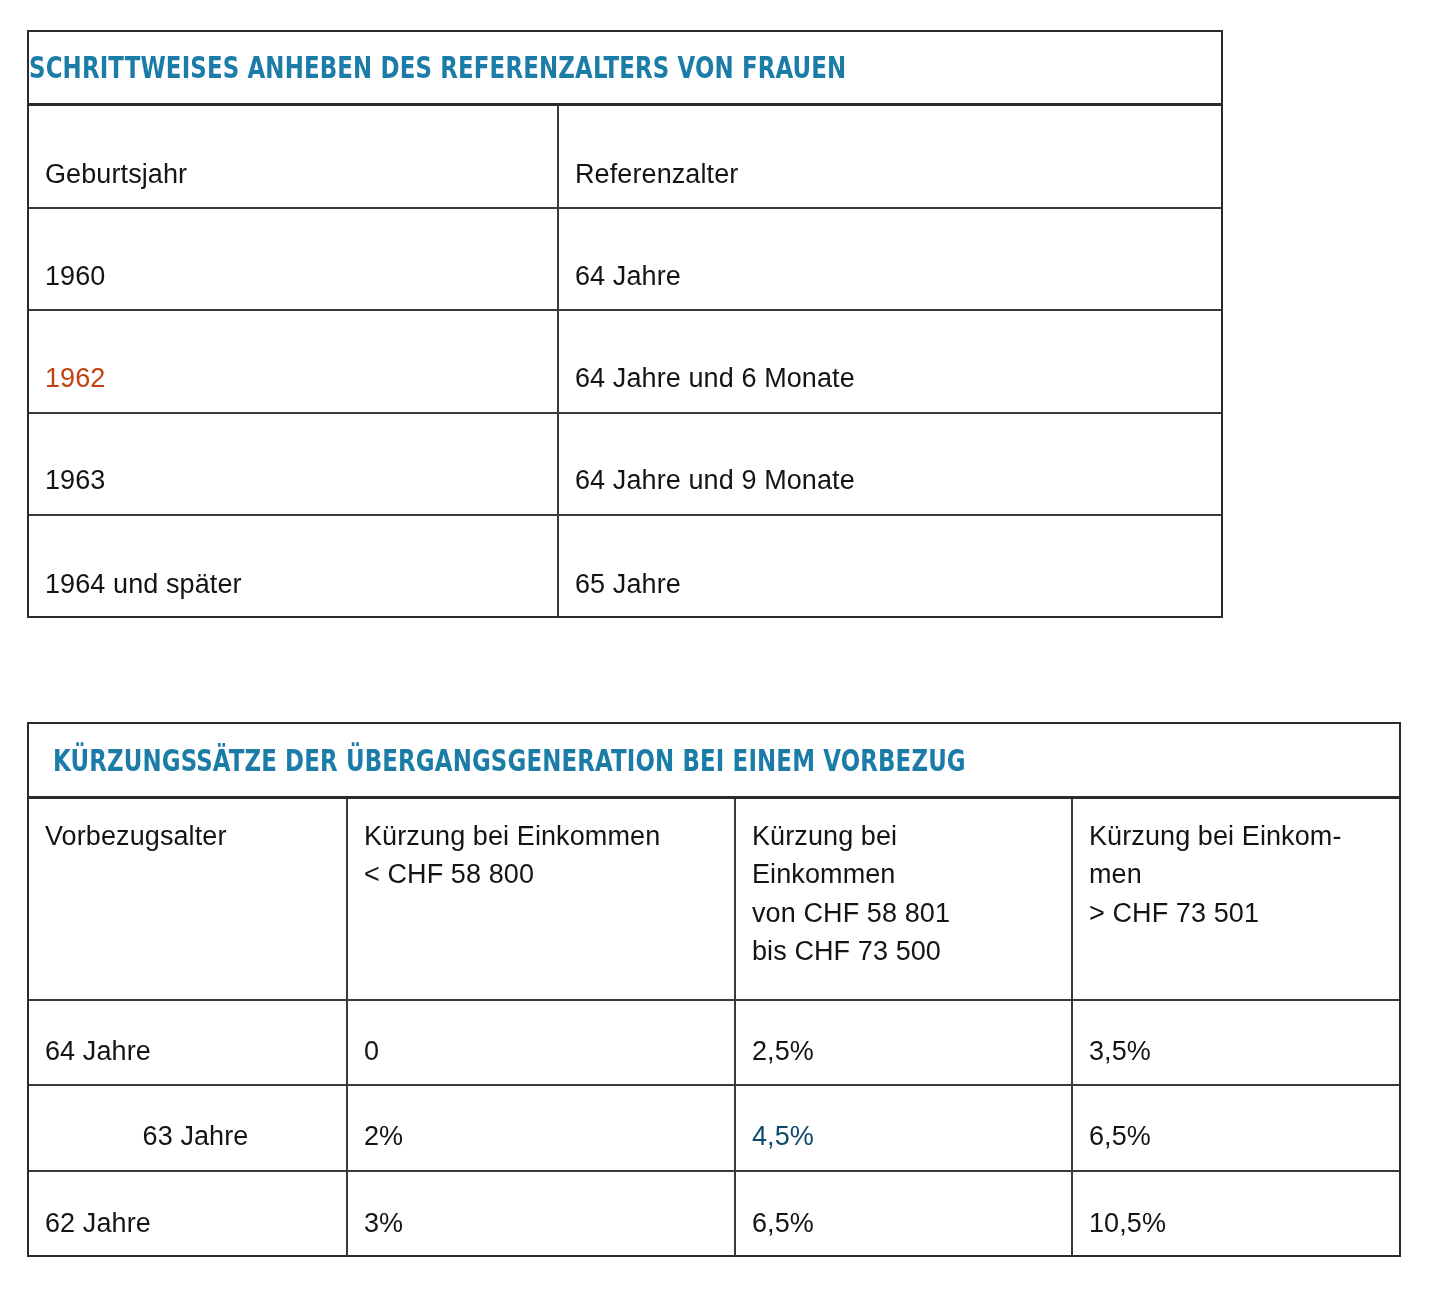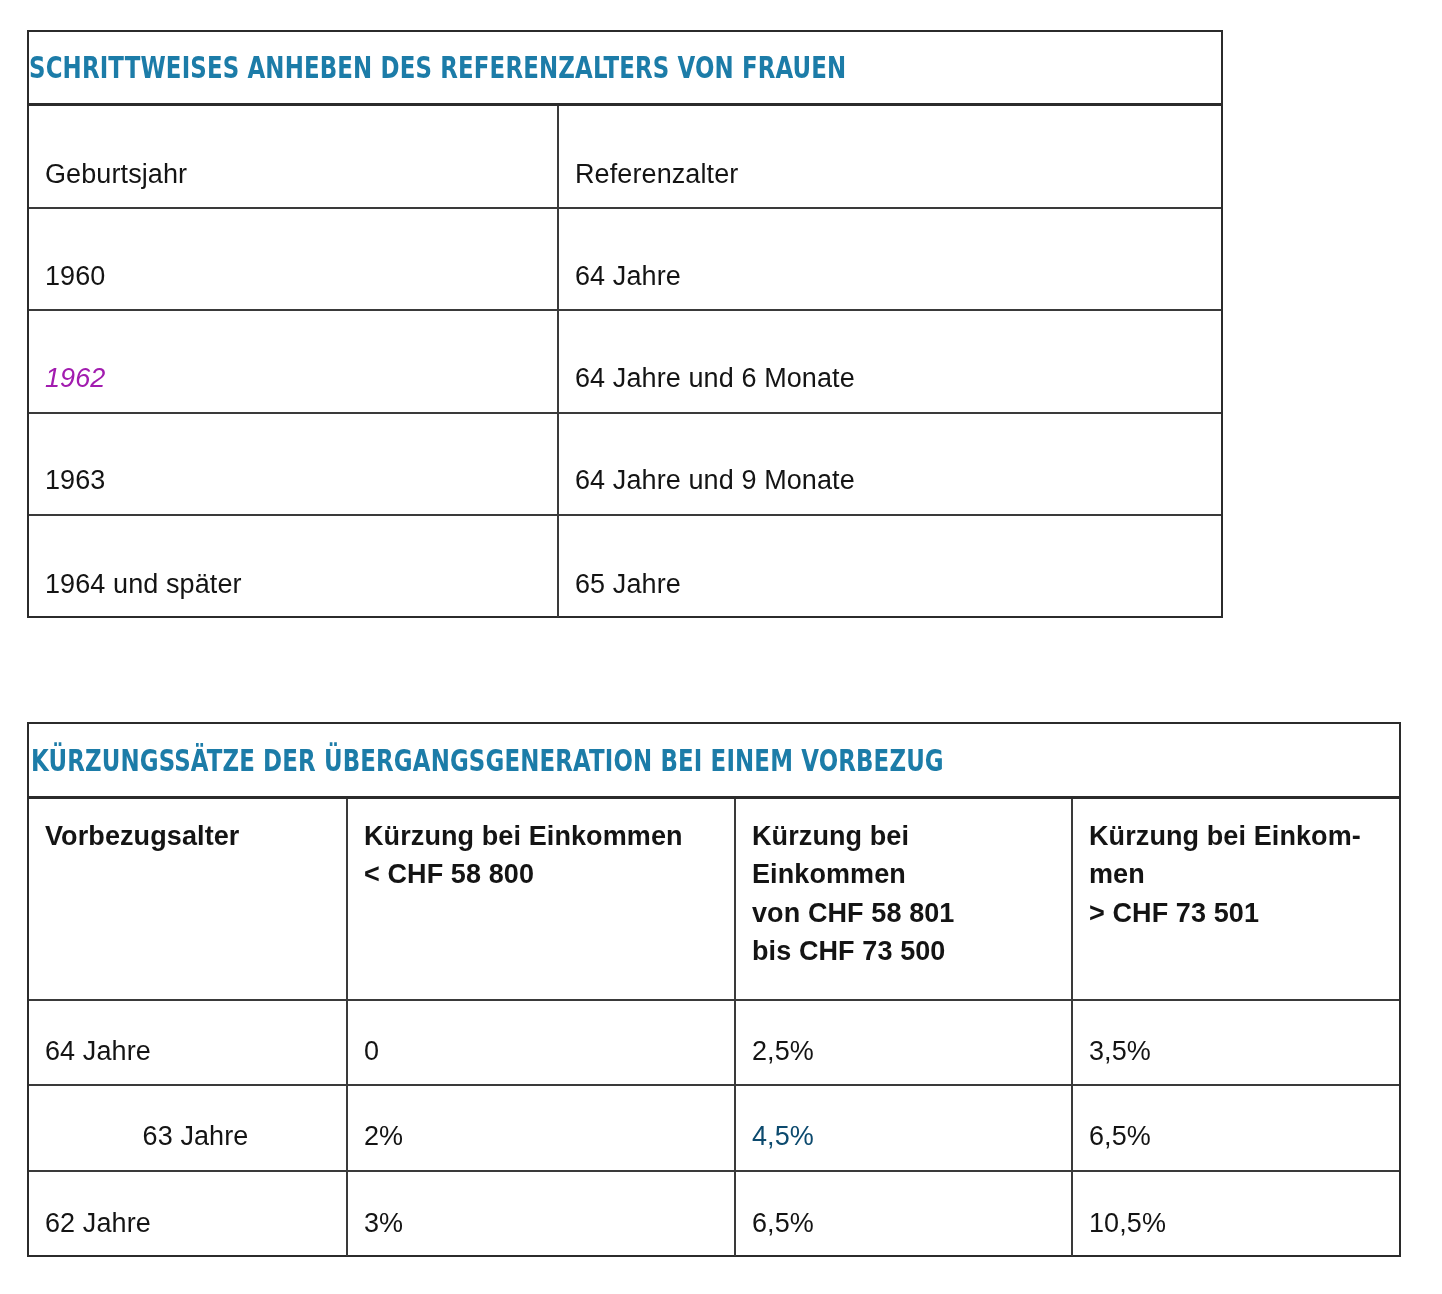--- a/index.html
+++ b/index.html
@@ -71,42 +71,42 @@
   }
   table.grid td:last-child { border-right: none; }
   table.grid tr:last-child td { border-bottom: none; }
 
   table.grid td.multiline {
     vertical-align: top;
     padding-top: 18px;
     padding-bottom: 10px;
   }
 
-  .cellline { display: block; font-weight: bold; }
+  .cellline { display: block; }
 
   
   #table-one {
     left: 27px;
     top: 30px;
     width: 1196px;
     height: 588px;
   }
   #table-one .table-title-row { height: 74px; }
   #table-one table.grid { height: 511px; }
   #table-one col.c1 { width: 529px; }
   #table-one tr { height: 85px; }
 
   
   #table-two {
     left: 27px;
     top: 722px;
     width: 1374px;
     height: 535px;
   }
-  #table-two .table-title-row { height: 75px; padding-left: 2px; }
+  #table-two .table-title-row { height: 75px; padding-left: 24px; }
   #table-two table.grid { height: 457px; }
   #table-two col.c1 { width: 318px; }
   #table-two col.c2 { width: 388px; }
   #table-two col.c3 { width: 337px; }
   #table-two col.c4 { width: 327px; }
   #table-two tr.header-row { height: 200px; }
   #table-two tr.data-row { height: 85px; }
 </style>
 </head>
 <body>
@@ -125,21 +125,21 @@
       <tbody>
         <tr>
           <td style="color: rgb(20, 20, 20);">Geburtsjahr</td>
           <td style="color: rgb(20, 20, 20);">Referenzalter</td>
         </tr>
         <tr>
           <td style="color: rgb(20, 20, 20);">1960</td>
           <td style="color: rgb(20, 20, 20);">64 Jahre</td>
         </tr>
         <tr>
-          <td style="color: #a21caf; font-style: italic;">1962</td>
+          <td style="color: #c2410c;">1962</td>
           <td style="color: rgb(20, 20, 20);">64 Jahre und 6 Monate</td>
         </tr>
         <tr>
           <td style="color: rgb(20, 20, 20);">1963</td>
           <td style="color: rgb(20, 20, 20);">64 Jahre und 9 Monate</td>
         </tr>
         <tr>
           <td style="color: rgb(20, 20, 20);">1964 und später</td>
           <td style="color: rgb(20, 20, 20);">65 Jahre</td>
         </tr>

